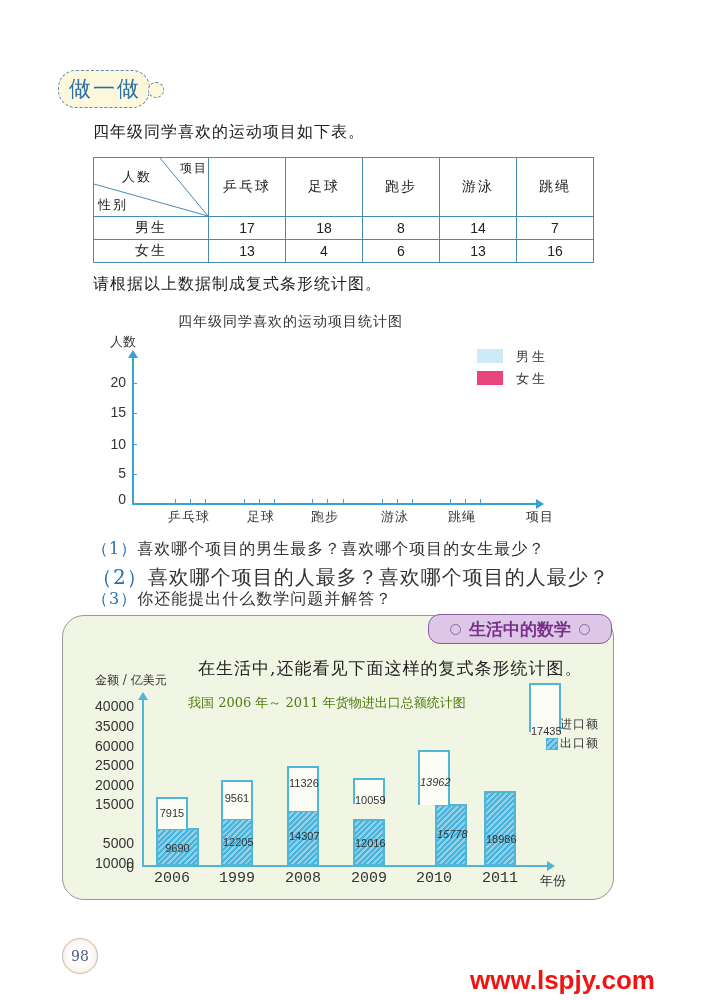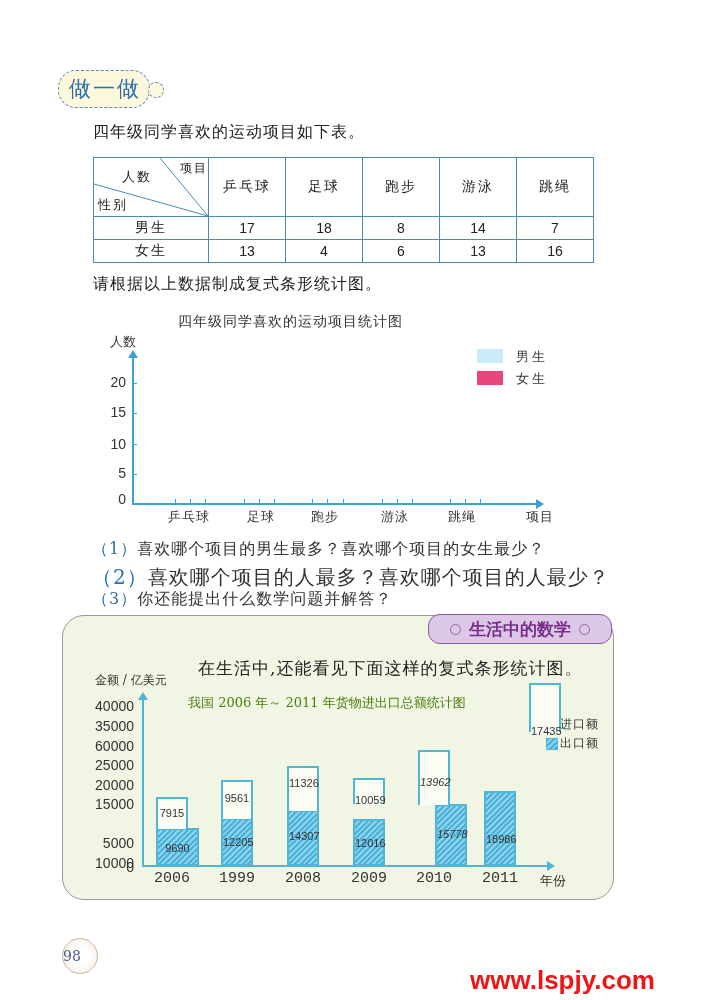--- a/index.html
+++ b/index.html
@@ -38,21 +38,21 @@
 
   .bar { position:absolute; box-sizing:border-box; border:2px solid #4fb6d6; }
   .bar-imp { background:#fbfdf5; }
   .bar-exp { background: repeating-linear-gradient(135deg, #49b3dc 0 2px, #8fd2ea 2px 4px); }
   .bar-val { position:absolute; left:0; width:100%; text-align:center; font-family:"Liberation Sans", sans-serif; font-size:11px; color:#333; }
 
   .ytick2 { font-family:"Liberation Sans", sans-serif; font-size:14px; color:#333; width:60px; text-align:right; }
   .xtick2 { font-family:Liberation Mono, monospace; font-size:15px; color:#333; width:60px; text-align:center; }
 
   .pageno { left:62px; top:938px; width:34px; height:34px; border-radius:50%; border:1px solid #c8b8a8;
-            background:radial-gradient(circle, #fff 40%, #f4e4d4 100%); display:flex; align-items:center; justify-content:flex-start; }
+            background:radial-gradient(circle, #fff 40%, #f4e4d4 100%); display:flex; align-items:center; justify-content:center; }
   .pageno span { font-size:14px; color:#4a5a8a; }
   .watermark { left:470px; top:965px; font-family:"Liberation Sans", sans-serif; font-weight:bold; font-size:26px; color:#f01414; letter-spacing:0px; }
 </style>
 </head>
 <body>
 
 <div class="abs badge">
   <span class="badge-text">做一做</span>
 </div>
 <div class="abs badge-dot"></div>

